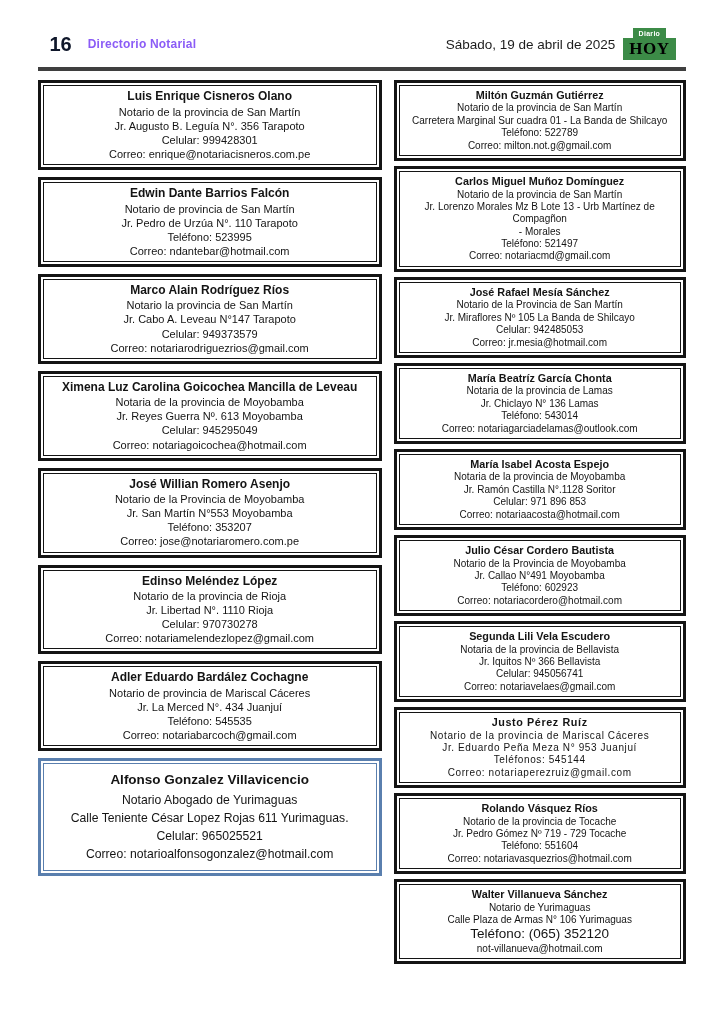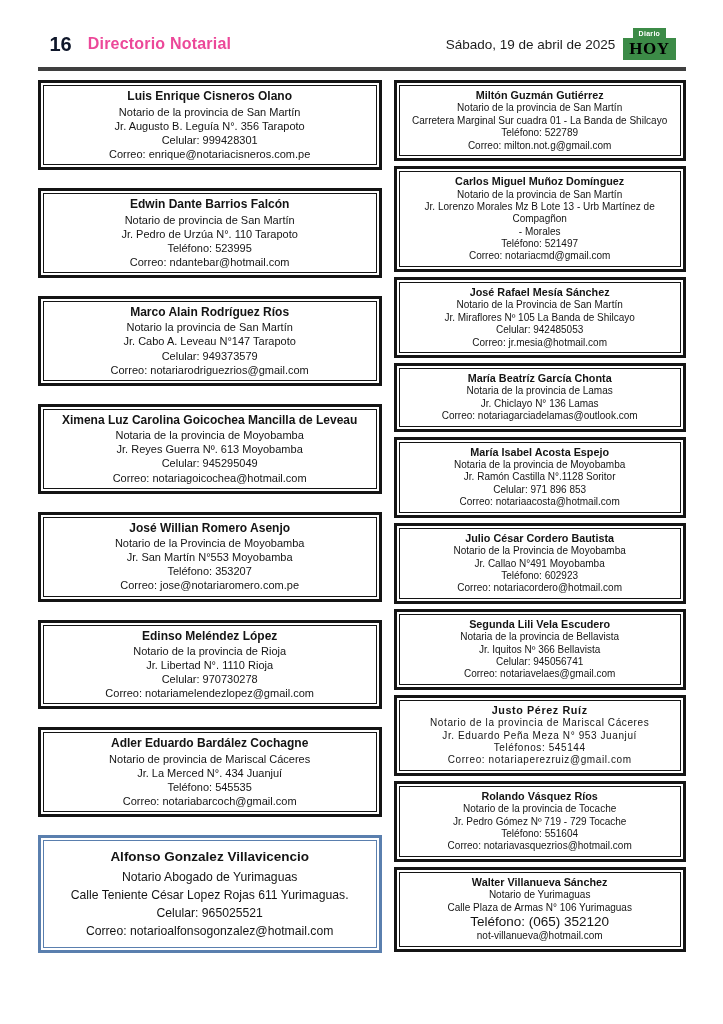--- a/index.html
+++ b/index.html
@@ -14,34 +14,34 @@
   body{
     width:723px;height:1024px;overflow:hidden;
     background:#fff;color:var(--ink);
     font-family:"Liberation Sans",sans-serif;
   }
   .page{width:648px;margin:0 auto;padding-top:28px;}
 
   
   .masthead{display:flex;align-items:center;padding:0 10px 0 12px;}
   .page-num{font-size:20px;font-weight:bold;color:#0f172a;margin-right:16px;}
-  .page-title{font-size:16px;font-weight:bold;color:#ec4899;letter-spacing:.2px;}
+  .page-title{font-size:12px;font-weight:bold;color:#8b5cf6;letter-spacing:.2px;}
   .spacer{flex:1;}
   .issue-date{font-size:13.5px;color:#1c1c1c;margin-right:8px;}
   .logo{display:flex;flex-direction:column;align-items:center;line-height:1;}
   .logo-top{background:var(--logo-green);color:#fff;font-size:7px;font-weight:bold;
     padding:2px 6px 1px;letter-spacing:.3px;}
   .logo-main{background:var(--logo-green);color:#000000;font-weight:bold;font-size:17px;
     padding:2px 6px 3px;font-family:"Liberation Serif",serif;letter-spacing:.5px;}
   .rule{height:4px;background:var(--rule-gray);margin-top:7px;}
 
   
   .columns{display:flex;gap:12px;margin-top:9px;align-items:flex-start;}
   .col{display:flex;flex-direction:column;}
-  .col-left{width:373px;gap:18px;}
+  .col-left{width:373px;gap:7px;}
   .col-right{width:316px;gap:5px;}
 
   .card{border:3px solid var(--ink);padding:2px;background:#fff;}
   .card-inner{border:1px solid var(--ink);padding:3px 5px;text-align:center;}
   .col-left .name{font-size:12px;font-weight:bold;line-height:1.3;}
   .col-left .line{font-size:11px;line-height:1.28;}
   .col-right .name{font-size:10.8px;font-weight:bold;line-height:1.25;}
   .col-right .line{font-size:10px;line-height:1.24;}
 
   
@@ -175,20 +175,21 @@
             <div class="line">Jr. Miraflores Nº 105 La Banda de Shilcayo</div>
             <div class="line">Celular: 942485053</div>
             <div class="line">Correo: jr.mesia@hotmail.com</div>
           </div>
         </div>
         <div class="card">
           <div class="card-inner">
             <div class="name">María Beatríz García Chonta</div>
             <div class="line">Notaria de la provincia de Lamas</div>
             <div class="line">Jr. Chiclayo N° 136 Lamas</div>
+            <div class="line">Teléfono: 543014</div>
             <div class="line">Correo: notariagarciadelamas@outlook.com</div>
           </div>
         </div>
         <div class="card">
           <div class="card-inner">
             <div class="name">María Isabel Acosta Espejo</div>
             <div class="line">Notaria de la provincia de Moyobamba</div>
             <div class="line">Jr. Ramón Castilla N°.1128 Soritor</div>
             <div class="line">Celular: 971 896 853</div>
             <div class="line">Correo: notariaacosta@hotmail.com</div>

